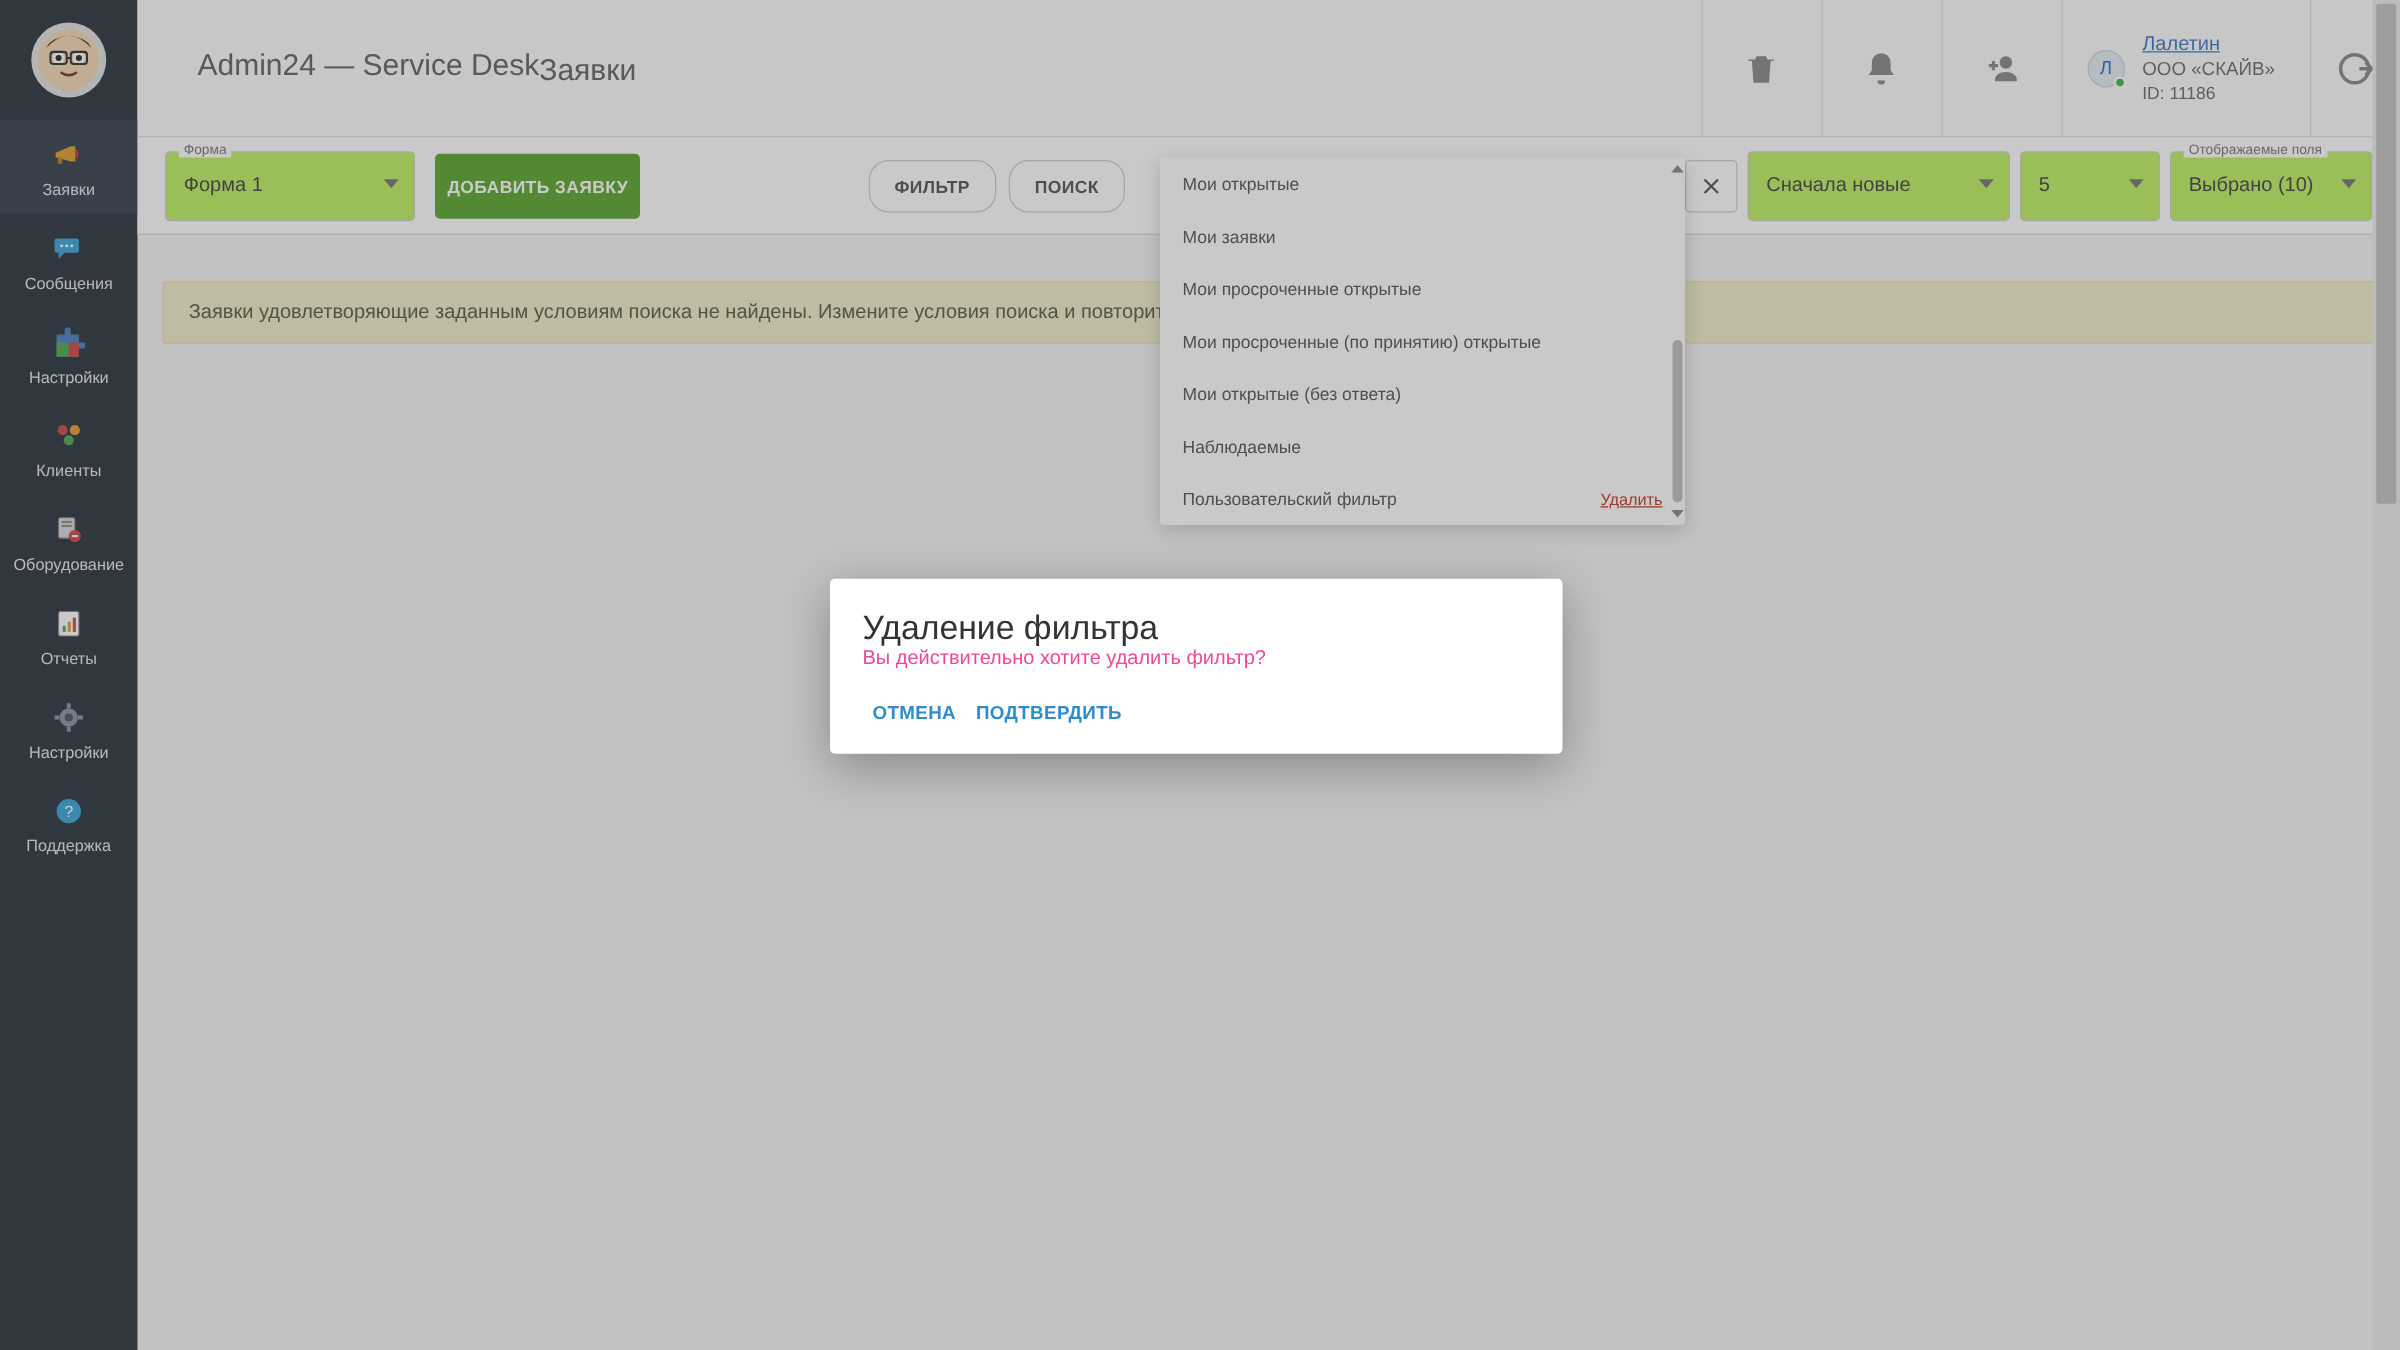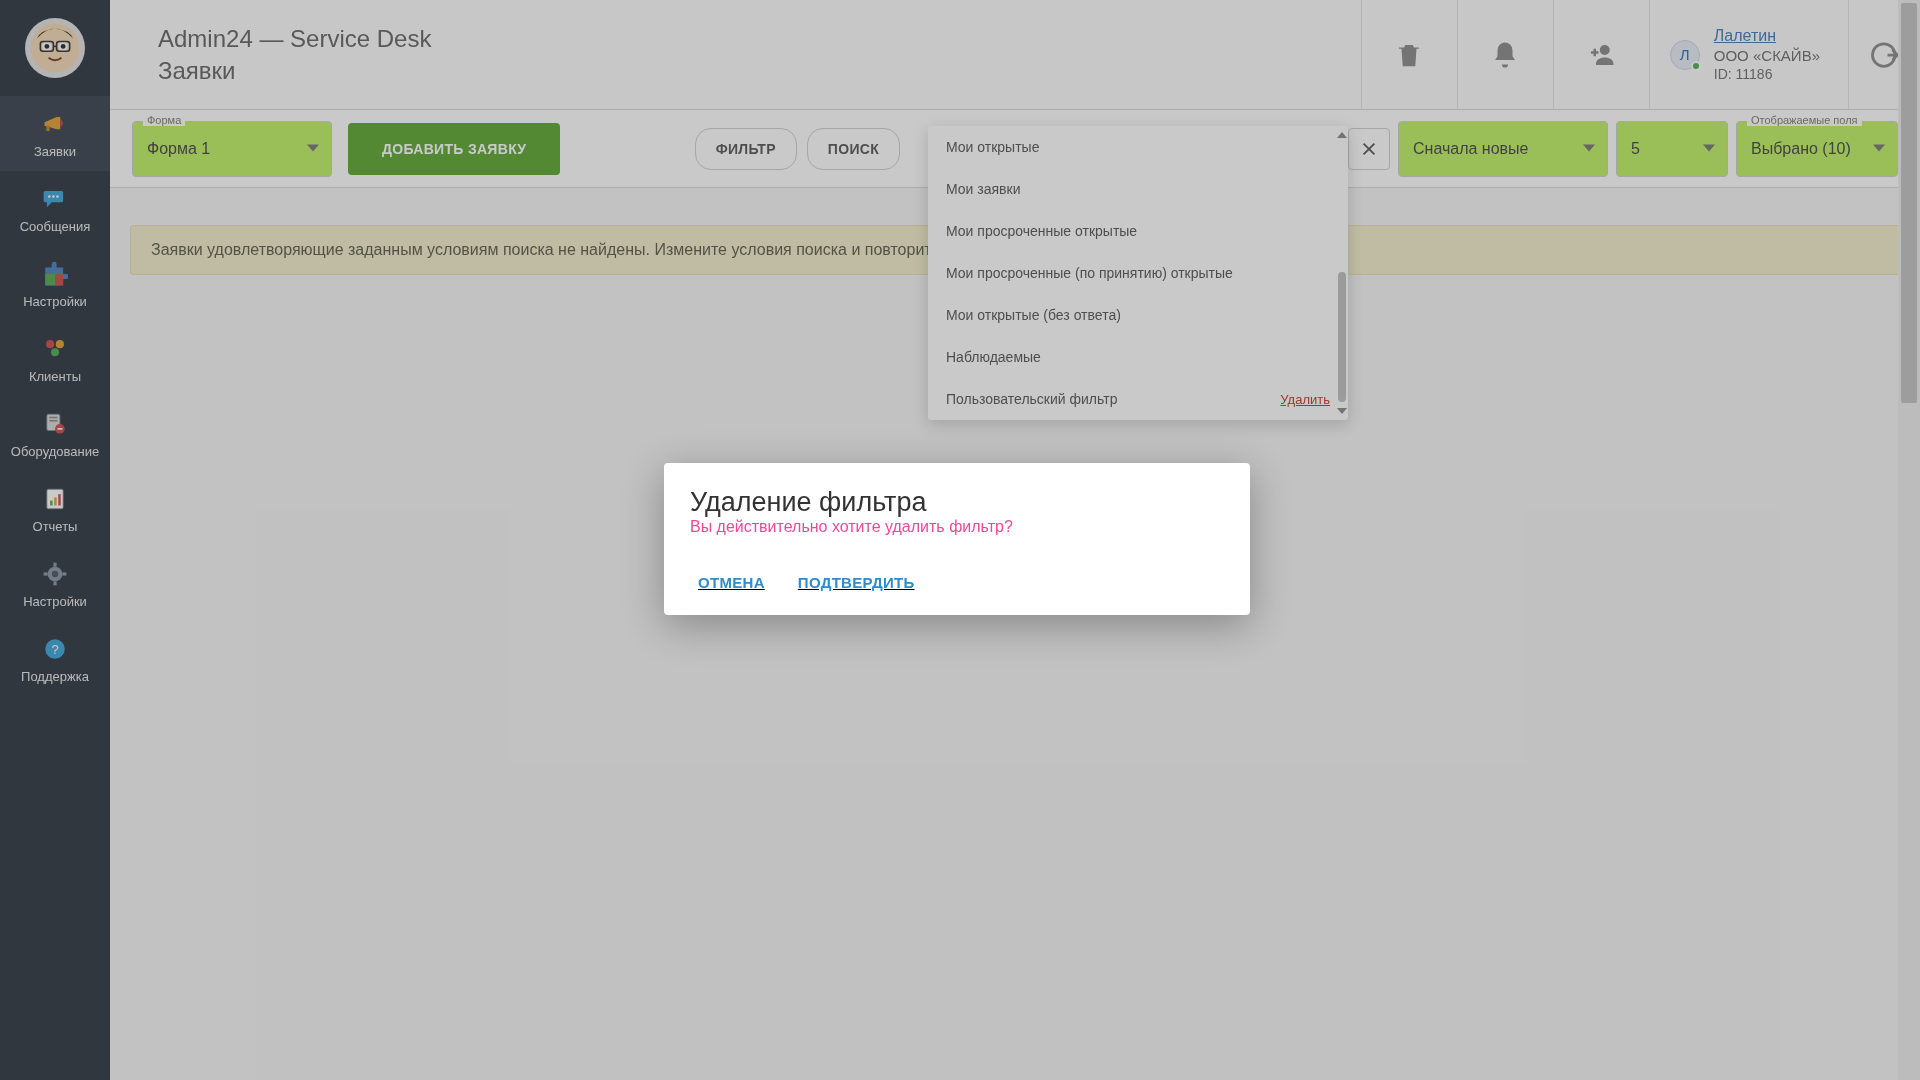--- a/index.html
+++ b/index.html
@@ -23,21 +23,21 @@
   .sidebar .nav-item .icon { width: 30px; height: 28px; display:flex; align-items:center; justify-content:center; }
   .sidebar .nav-item.active { background: #39424f; }
   .sidebar .nav-item span.label { margin-top: 6px; }
 
   
   .header {
     position: absolute; left: 110px; top: 0; right: 0; height: 110px;
     background: #fdfdfd; border-bottom: 1px solid #d8d8d8;
     display: flex; align-items: center; padding-left: 48px;
   }
-  .header .titleblock { display:flex; flex-direction:column; }
+  .header .titleblock { display:flex; flex-direction:row; }
   .header .appname { font-size: 24px; color: #646464; font-weight: 400; }
   .header .section { font-size: 24px; color: #646464; font-weight: 400; margin-top: 4px; }
   .header .hdr-spacer { flex: 1; }
   .header .hdr-icons { display: flex; align-items: stretch; height: 100%; }
   .header .hdr-icon {
     width: 96px; border-left: 1px solid #e2e2e2; display:flex; align-items:center; justify-content:center;
     color:#8a8a8a; cursor:pointer;
   }
   .header .hdr-icon svg { width: 30px; height: 30px; fill:#8a8a8a; }
   .header .userblock {
@@ -75,21 +75,21 @@
   .select-wrap .legend {
     position:absolute; top:-8px; left:10px; background:#fff; padding:0 4px;
     font-size:11px; color:#7a7a7a;
   }
   .select-wrap .value { font-size:16px; color:#444; }
   .select-wrap .arrow { position:absolute; right:12px; top:50%; transform:translateY(-50%); }
   .select-wrap .arrow svg { width:12px; height:12px; fill:#777; }
 
   .btn-green {
     margin-left:16px; background:#5aa72f; color:#fff; font-size:14px; font-weight:600;
-    border:none; border-radius:4px; height:52px; padding:0 34px; letter-spacing:0.3px; cursor:pointer;
+    border:none; border-radius:4px; height:52px; padding:0 10px; letter-spacing:0.3px; cursor:pointer;
   }
   .btn-outline {
     background:#fff; border:1px solid #cfcfcf; border-radius:16px; height:42px; padding:0 20px;
     color:#555; font-size:14px; font-weight:600; letter-spacing:0.3px; cursor:pointer; margin-right:10px;
   }
   .clear-btn {
     background:#fff; border:1px solid #cfcfcf; border-radius:4px; width:42px; height:42px;
     display:flex; align-items:center; justify-content:center; cursor:pointer; margin-right:8px;
   }
   .clear-btn svg { width:18px; height:18px; stroke:#555; stroke-width:2; }
@@ -137,21 +137,21 @@
   
   .overlay {
     position:absolute; inset:0; background:rgba(60,60,60,0.28); z-index:30;
   }
   .modal {
     position:absolute; left:664px; top:463px; width:586px; background:#fff; border-radius:4px;
     box-shadow:0 10px 40px rgba(0,0,0,0.3); z-index:40; padding:24px 26px 18px;
   }
   .modal .m-title { font-size:27px; color:#333; font-weight:400; }
   .modal .m-body { margin-top:0; font-size:16px; color:#ec4899; }
-  .modal .m-actions { margin-top:32px; display:flex; gap:25px; padding-left:4px;text-decoration:underline; }
+  .modal .m-actions { margin-top:20px; display:flex; gap:8px; padding-left:4px; }
   .modal .m-actions button {
     background:none; border:none; color:#2f8ccc; font-size:15px; font-weight:600;
     letter-spacing:0.3px; cursor:pointer; padding:6px 4px;
   }
 
   
   .page-scrollbar {
     position:absolute; right:0; top:0; width:22px; height:100%;
     background:#ededed;
   }

